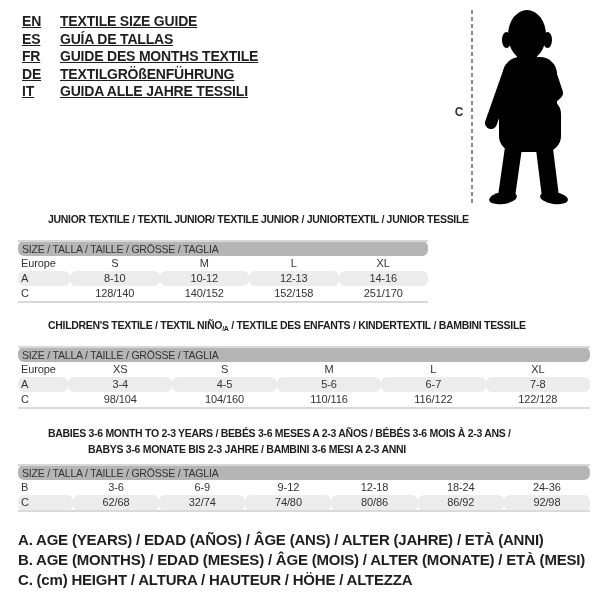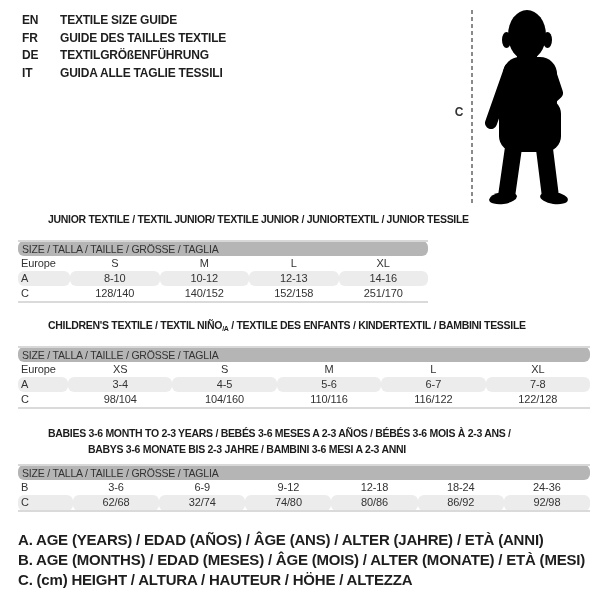--- a/index.html
+++ b/index.html
@@ -1,22 +1,22 @@
 <!DOCTYPE html>
 <html><head>
 <meta charset="utf-8">
 <style>
   html,body{margin:0;padding:0;background:#fff;}
   .canvas{position:relative;width:600px;height:600px;background:#ffffff;overflow:hidden;
           font-family:"Liberation Sans",sans-serif;color:#333;}
 
   
   .langs{position:absolute;left:22px;top:13px;}
-  .lang-row{display:flex;height:17.5px;align-items:flex-start;font-weight:bold;font-size:12px;
-            color:#1e1e1e;letter-spacing:-0.2px;white-space:nowrap;}
+  .lang-row{display:flex;height:17.5px;align-items:flex-start;font-weight:bold;font-size:14px;
+            color:#1e1e1e;letter-spacing:-0.2px;white-space:nowrap;text-decoration:underline;}
   .lang-code{width:38px;flex:0 0 38px;}
 
   
   .dash-line{position:absolute;left:471px;top:10px;width:2px;height:196px;
              background:repeating-linear-gradient(to bottom,#8a8a8a 0px,#8a8a8a 4px,transparent 4px,transparent 7px);}
   .c-label{position:absolute;left:450px;top:105px;width:18px;text-align:center;
            font-weight:bold;font-size:12px;color:#333;}
   svg.baby{position:absolute;left:478px;top:5px;}
 
   
@@ -48,30 +48,34 @@
 <body>
 
 <div class="canvas">
 
   <div class="langs">
     <div class="lang-row">
       <span class="lang-code">EN</span>
       <span class="lang-label">TEXTILE SIZE GUIDE</span>
     </div>
     <div class="lang-row">
+      <span class="lang-code">ES</span>
+      <span class="lang-label">GUÍA DE TALLAS</span>
+    </div>
+    <div class="lang-row">
       <span class="lang-code">FR</span>
-      <span class="lang-label">GUIDE DES TAILLES TEXTILE</span>
+      <span class="lang-label">GUIDE DES MONTHS TEXTILE</span>
     </div>
     <div class="lang-row">
       <span class="lang-code">DE</span>
       <span class="lang-label">TEXTILGRÖßENFÜHRUNG</span>
     </div>
     <div class="lang-row">
       <span class="lang-code">IT</span>
-      <span class="lang-label">GUIDA ALLE TAGLIE TESSILI</span>
+      <span class="lang-label">GUIDA ALLE JAHRE TESSILI</span>
     </div>
   </div>
 
   <span class="c-label">C</span>
   <div class="dash-line"></div>
   <svg class="baby" width="120" height="205" viewBox="0 0 120 205" aria-hidden="true">
     <g fill="#000" stroke="#000">
       <ellipse cx="49" cy="30" rx="19" ry="25" stroke="none"></ellipse>
       <ellipse cx="28.5" cy="35" rx="4.5" ry="8" stroke="none"></ellipse>
       <ellipse cx="69.5" cy="35" rx="4.5" ry="8" stroke="none"></ellipse>

